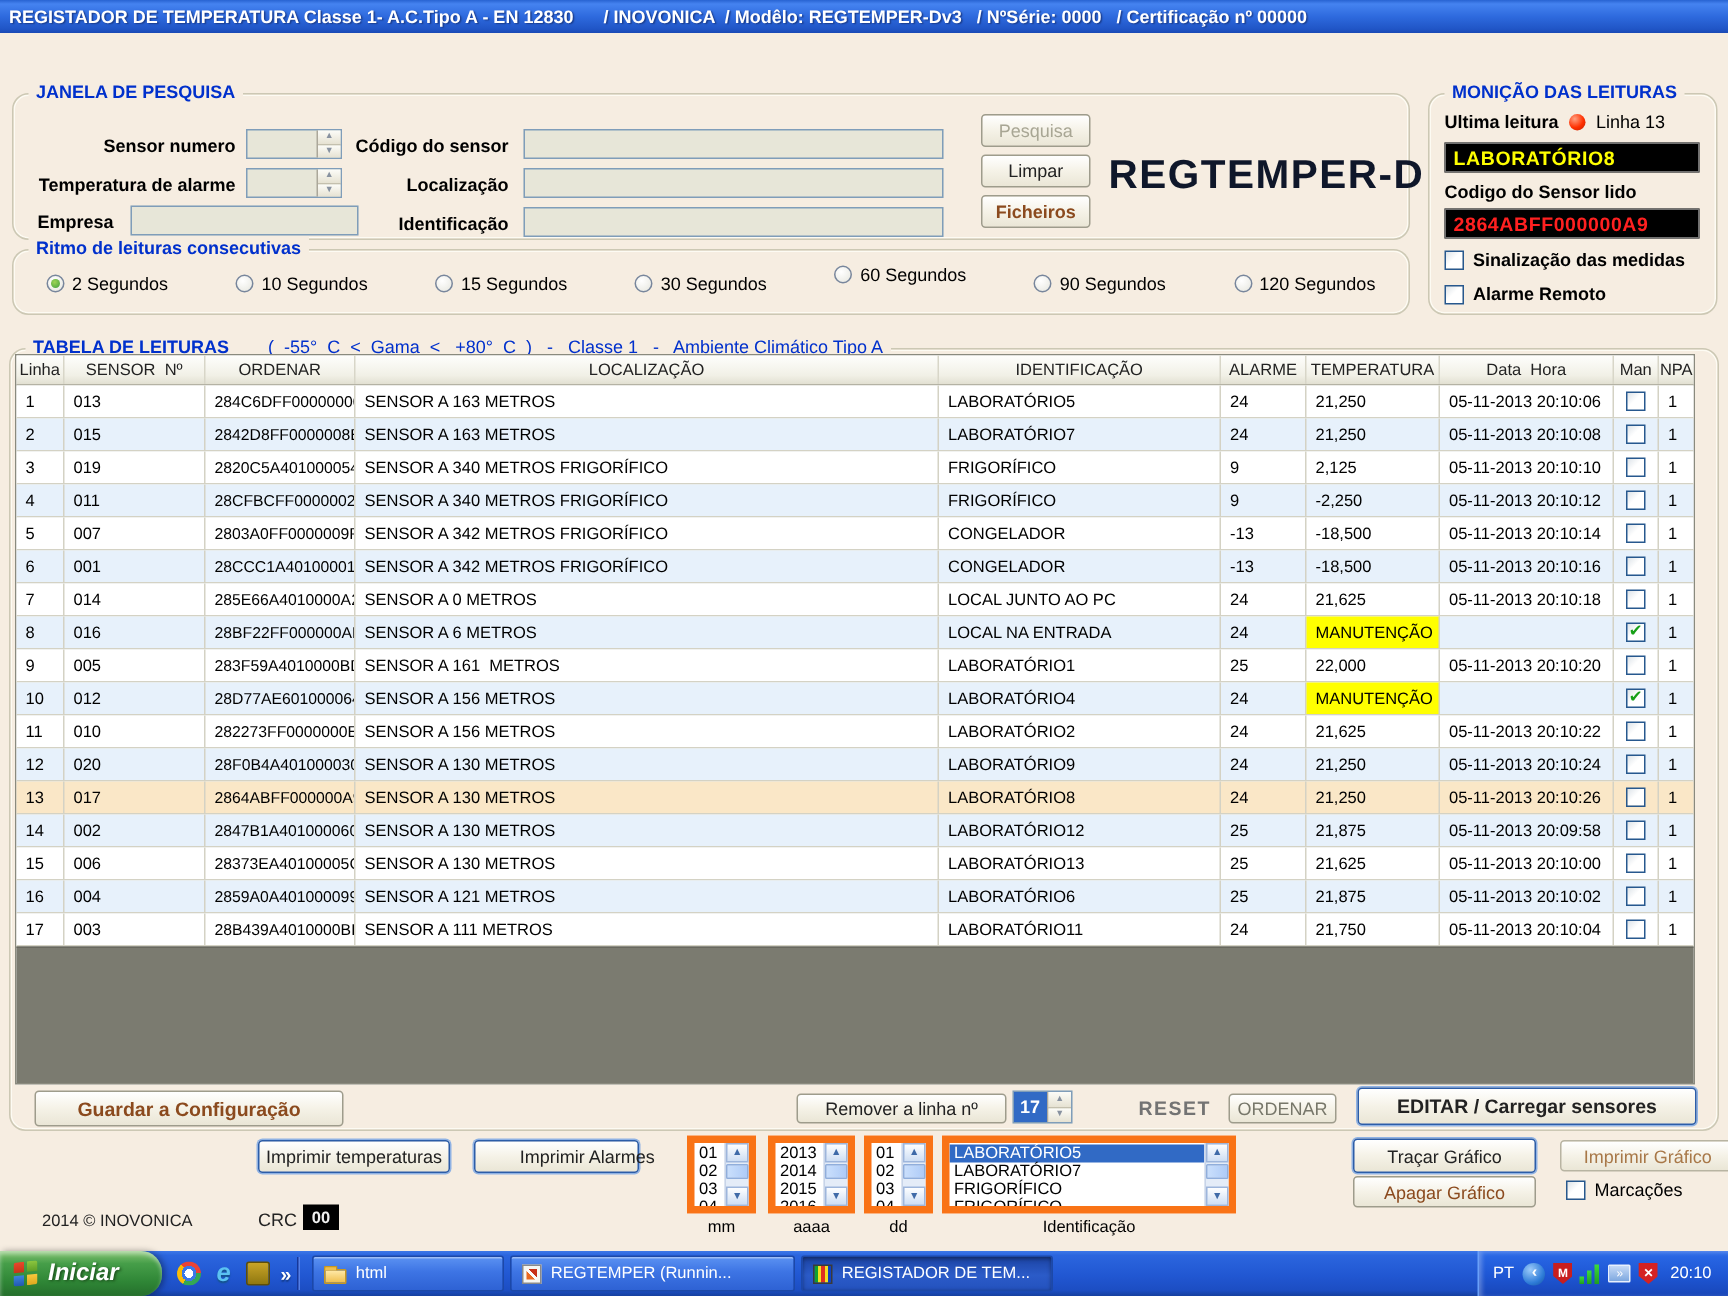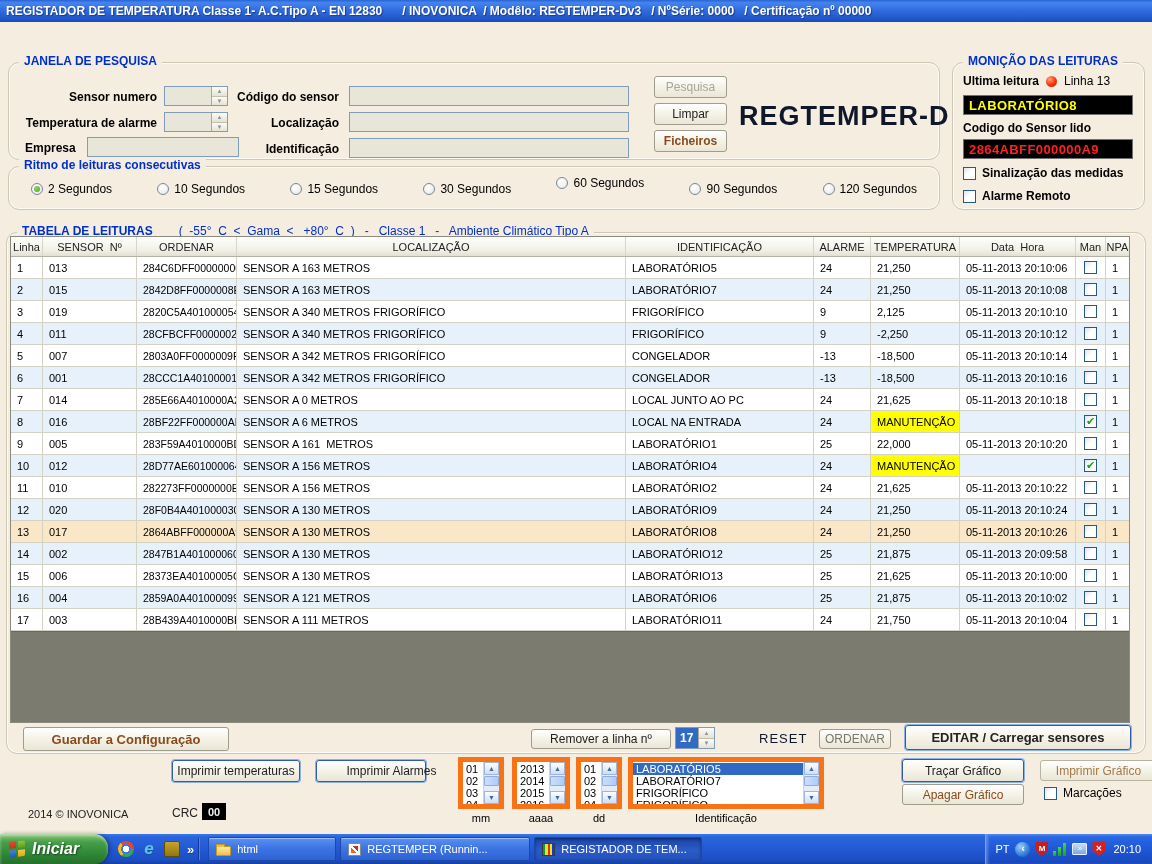--- a/index.html
+++ b/index.html
@@ -74,21 +74,21 @@
   .tr{display:flex;height:22px;box-sizing:border-box;border-bottom:1px solid #D4D2C4;background:#fff;cursor:default;}
   .tr.even{background:#E7F1FB;}
   .tr.hl{background:#FAE7C7;}
   .td{font-size:11px;color:#000;display:flex;align-items:center;padding-left:6px;
     border-right:1px solid #D4D2C4;box-sizing:border-box;overflow:hidden;white-space:pre;}
   .c0{width:32px;}.c1{width:94px;}.c2{width:100px;}.c3{flex:1;}.c4{width:188px;}
   .c5{width:57px;}.c6{width:89px;}.c7{width:116px;}.c8{width:30px;justify-content:center;padding:0;}.c9{width:23px;border-right:none;}
   .td.c2{font-size:10.5px;}
   .td.manut{background:#FFFF00;}
   .grayarea{height:90px;background:#7B7B70;border-top:1px solid #68685E;}
-  .reset-label{position:absolute;font-size:13px;font-weight:normal;color:#0f172a;letter-spacing:1px;}
+  .reset-label{position:absolute;font-size:13px;font-weight:bold;color:#737373;letter-spacing:1px;}
 
   
   .listbox{position:absolute;background:#fff;border:5px solid #f97316;box-sizing:border-box;display:flex;height:52px;}
   .list-items{flex:1;overflow:hidden;padding-top:1px;}
   .li{font-size:11px;height:12px;line-height:12px;padding-left:3px;white-space:nowrap;color:#000;cursor:pointer;}
   .li.sel{background:#316AC5;color:#fff;}
   .sb{width:15px;border-left:1px solid #C8D4E8;display:flex;flex-direction:column;background:#E4ECF8;flex:none;}
   .sb-btn{height:13px;flex:none;background:linear-gradient(#FDFEFF,#CEDEF4);border:1px solid #9EB6DC;
     font-size:7px;color:#3E6AA8;display:flex;align-items:center;justify-content:center;box-sizing:border-box;cursor:pointer;}
   .sb-track{flex:1;position:relative;}

